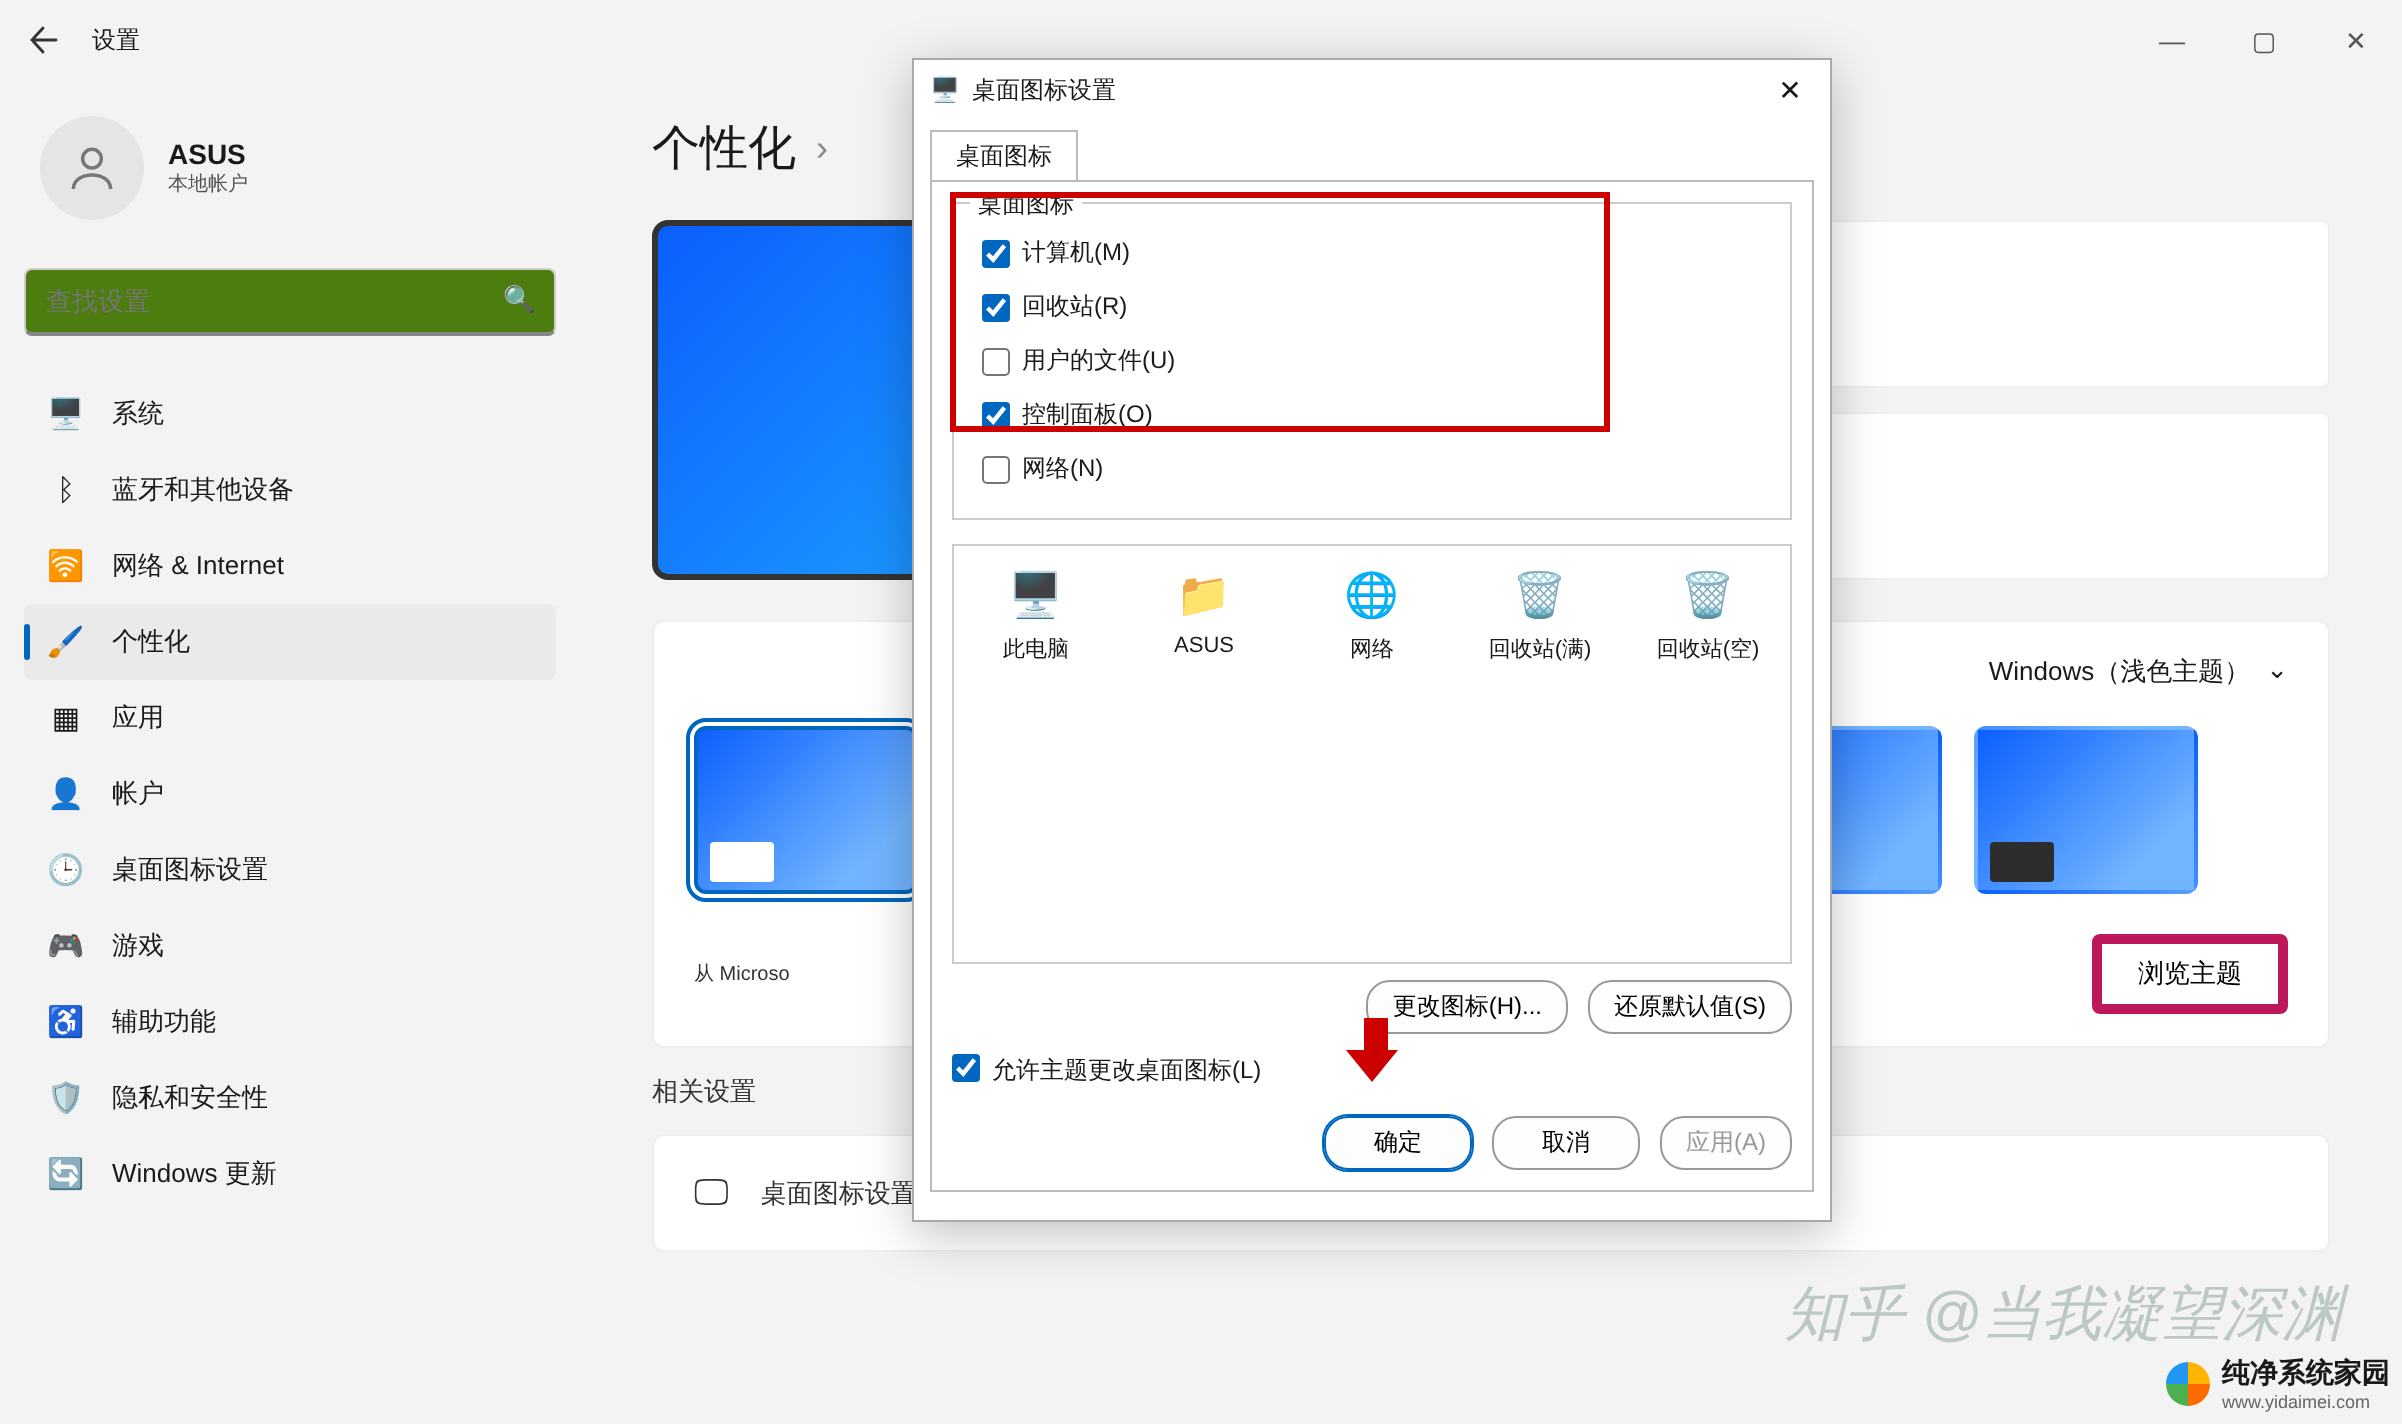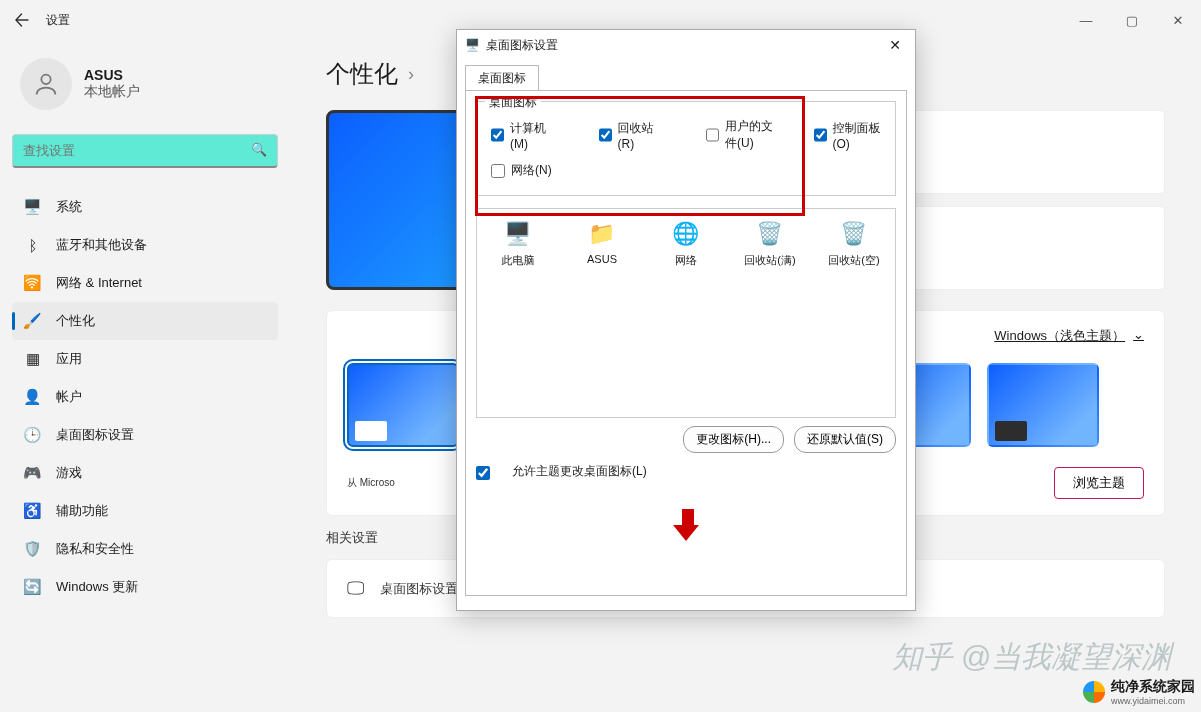--- a/index.html
+++ b/index.html
@@ -14,25 +14,25 @@
 
 
 .main { display: flex; height: 672px; }
 .sidebar { width: 290px; padding: 0 12px; }
 .content { flex: 1; padding: 0 36px 0 36px; overflow: hidden; }
 
 
 .user { display: flex; align-items: center; gap: 12px; padding: 18px 8px 24px 8px; }
 .avatar { width: 52px; height: 52px; border-radius: 50%; background: #e5e5e5; display: flex; align-items: center; justify-content: center; color: #666; }
 .user-name { font-weight: 600; font-size: 14px; }
-.user-sub { font-size: 14px; color: #555; }
+.user-sub { font-size: 10px; color: #555; }
 
 
 .search { position: relative; margin-bottom: 20px; }
-.search input { width: 100%; height: 34px; border: 1px solid #ccc; border-bottom: 2px solid #888; border-radius: 4px; padding: 0 36px 0 10px; background: #5eead4; font-size: 13px; outline: none; }
+.search input { width: 100%; height: 34px; border: 1px solid #ccc; border-bottom: 2px solid #888; border-radius: 4px; padding: 0 36px 0 10px; background: #4d7c0f; font-size: 13px; outline: none; }
 .search .icon { position: absolute; right: 10px; top: 8px; color: #555; }
 
 
 .nav-item { display: flex; align-items: center; gap: 14px; height: 38px; padding-left: 12px; border-radius: 4px; cursor: default; position: relative; }
 .nav-item .ico { width: 18px; display: flex; justify-content: center; font-size: 15px; }
 .nav-item.active { background: #eaeaea; }
 .nav-item.active::before { content:""; position: absolute; left: 0; top: 10px; width: 3px; height: 18px; background: #0067c0; border-radius: 2px; }
 
 
 .breadcrumb { display: flex; align-items: center; gap: 10px; font-size: 24px; margin-bottom: 20px; padding-top: 18px;}
@@ -42,57 +42,57 @@
 .preview { width: 450px; height:180px; background: linear-gradient(135deg,#0b5fff 0%, #1fa2ff 60%, #a6ffcb 100%); border-radius: 8px; border: 3px solid #333; position: relative; overflow: hidden; }
 .row-cards { display: flex; gap: 12px; margin-bottom: 20px; }
 .side-tile { flex: 1; background: #fff; border-radius: 4px; padding: 12px 16px; display: flex; align-items: center; gap: 10px; border:1px solid #eee;}
 .side-tile .t-title { font-size: 13px; }
 .side-tile .t-sub { font-size: 11px; color: #666; }
 
 
 .theme-card { background: #fff; border-radius: 6px; padding: 16px 20px; border:1px solid #eee;}
 .theme-card .hdr { display: flex; align-items: center; }
 .theme-card .hdr .sub { font-size: 11px; color: #666; }
-.theme-dd { margin-left: auto; display: flex; gap: 8px; font-size: 13px; text-decoration: underline; }
+.theme-dd { margin-left: auto; display: flex; gap: 8px; font-size: 13px; }
 .thumbs { display: flex; gap: 16px; margin-top: 18px; }
 .thumb { width: 112px; height: 84px; border-radius: 6px; background: linear-gradient(135deg,#0b5fff 0%, #72b5ff 80%); position: relative; border: 2px solid transparent; }
 .thumb.sel { border-color: #0067c0; outline: 2px solid #0067c0; outline-offset:2px;}
 .thumb .mini-tb { position: absolute; bottom: 4px; left: 6px; width: 32px; height: 20px; background:#fff; border-radius:2px;}
 .thumb.dark .mini-tb{background:#2d2d2d;}
 .theme-actions { display: flex; justify-content: space-between; align-items: center; margin-top: 20px; }
-.browse-btn { background: #fff; border: 1px solid #be185d; border-radius: 4px; padding: 6px 18px; font-size: 13px; }
+.browse-btn { background: #fff; border: 5px solid #be185d; border-radius: 4px; padding: 6px 18px; font-size: 13px; }
 
 .related { margin-top: 13px; font-size: 13px; color: #333; }
 .rel-item { background:#fff; border:1px solid #eee; border-radius:6px; padding: 18px 20px; margin-top:12px; display:flex; align-items:center; gap:16px; }
 
 
 .dialog { position: absolute; left: 456px; top: 29px; width: 460px; height: 582px; background: #fff; border: 1px solid #aaa; box-shadow: 0 6px 24px rgba(0,0,0,0.25); }
 .dlg-title { height: 30px; display: flex; align-items: center; padding: 0 8px; font-size: 12px; }
 .dlg-title .x { margin-left: auto; width: 24px; text-align: center; font-size: 14px;}
 .tab-strip { margin: 4px 8px 0 8px; }
 .tab { display:inline-block; padding: 4px 12px; border: 1px solid #bbb; border-bottom: none; background:#fff; font-size:12px; position:relative; top:1px;}
 .tab-body { margin: 0 8px 8px 8px; border: 1px solid #bbb; padding: 10px; height: 506px; position:relative;}
 
 .group-frame { border: 1px solid #ccc; padding: 10px 10px 10px 10px; position: relative; margin-bottom: 12px; }
 .group-frame .legend { position:absolute; top:-8px; left:8px; background:#fff; padding:0 4px; font-size:12px;}
 .red-box { position: absolute; border: 3px solid #c00; left: 9px; top: 5px; width: 330px; height: 120px; pointer-events:none;}
-.checks { display: grid; grid-template-columns: 1fr 1fr 1fr 1fr; row-gap: 10px; column-gap: 40px; padding: 6px 4px;}
+.checks { display: grid; grid-template-columns: 1fr; row-gap: 10px; column-gap: 40px; padding: 6px 4px;}
 .chk { display:flex; align-items:center; gap:6px; font-size:12px;}
 .chk input{width:14px;height:14px;accent-color:#0067c0;}
 
 .icon-list { border:1px solid #ccc; height: 210px; display:flex; gap:30px; padding: 10px 14px; }
 .icon-item{display:flex;flex-direction:column;align-items:center;gap:4px;font-size:11px;width:56px;}
 .icon-box{width:36px;height:30px;display:flex;align-items:center;justify-content:center;font-size:22px;}
 
 .dlg-row { display:flex; gap:10px; justify-content:flex-end; margin-top:8px;}
 .dlg-btn { border:1px solid #999; background:#fdfdfd; padding: 4px 12px; font-size:12px; border-radius:12px;}
 .dlg-btn.primary{border-color:#0067c0;color:#000;outline:1px solid #0067c0;}
 .dlg-btn.disabled{color:#999;}
 
-.allow { display:flex; align-items:flex-end; gap:22px; font-size:12px; margin-top:10px;}
+.allow { display:flex; align-items:flex-start; gap:6px; font-size:12px; margin-top:10px;}
 .allow input{accent-color:#0067c0;width:14px;height:14px;}
 
 .footer-btns { position:absolute; bottom:10px; right:10px; display:flex; gap:10px;}
 
 .red-arrow { position:absolute; left:207px; bottom:50px; width:26px; height:36px; }
 .red-arrow::before{content:"";position:absolute;left:9px;top:0;width:8px;height:18px;background:#c00;border:2px solid #c00;}
 .red-arrow::after{content:"";position:absolute;left:0;top:16px;width:0;height:0;border-left:13px solid transparent;border-right:13px solid transparent;border-top:16px solid #c00;}
 
 
 .wm1{position:absolute;right:30px;bottom:34px;font-size:30px;color:#9aa;font-style:italic;opacity:.6;white-space:nowrap;}
@@ -318,20 +318,25 @@
       <button class="dlg-btn">还原默认值(S)</button>
     </div>
 
     <label class="allow">
       <input type="checkbox" checked="" style="">
       <span>允许主题更改桌面图标(L)</span>
     </label>
 
     <div class="red-arrow"></div>
 
+    <div class="footer-btns">
+      <button class="dlg-btn primary" style="padding:4px 24px;">确定</button>
+      <button class="dlg-btn" style="padding:4px 24px;">取消</button>
+      <button class="dlg-btn disabled">应用(A)</button>
+    </div>
   </div>
 </div>
 
 <div class="wm1">知乎 @当我凝望深渊</div>
 <div class="wm-logo">
   <div class="glyph"></div>
   <div>
     <span>纯净系统家园</span>
     <span class="sub">www.yidaimei.com</span>
   </div>

